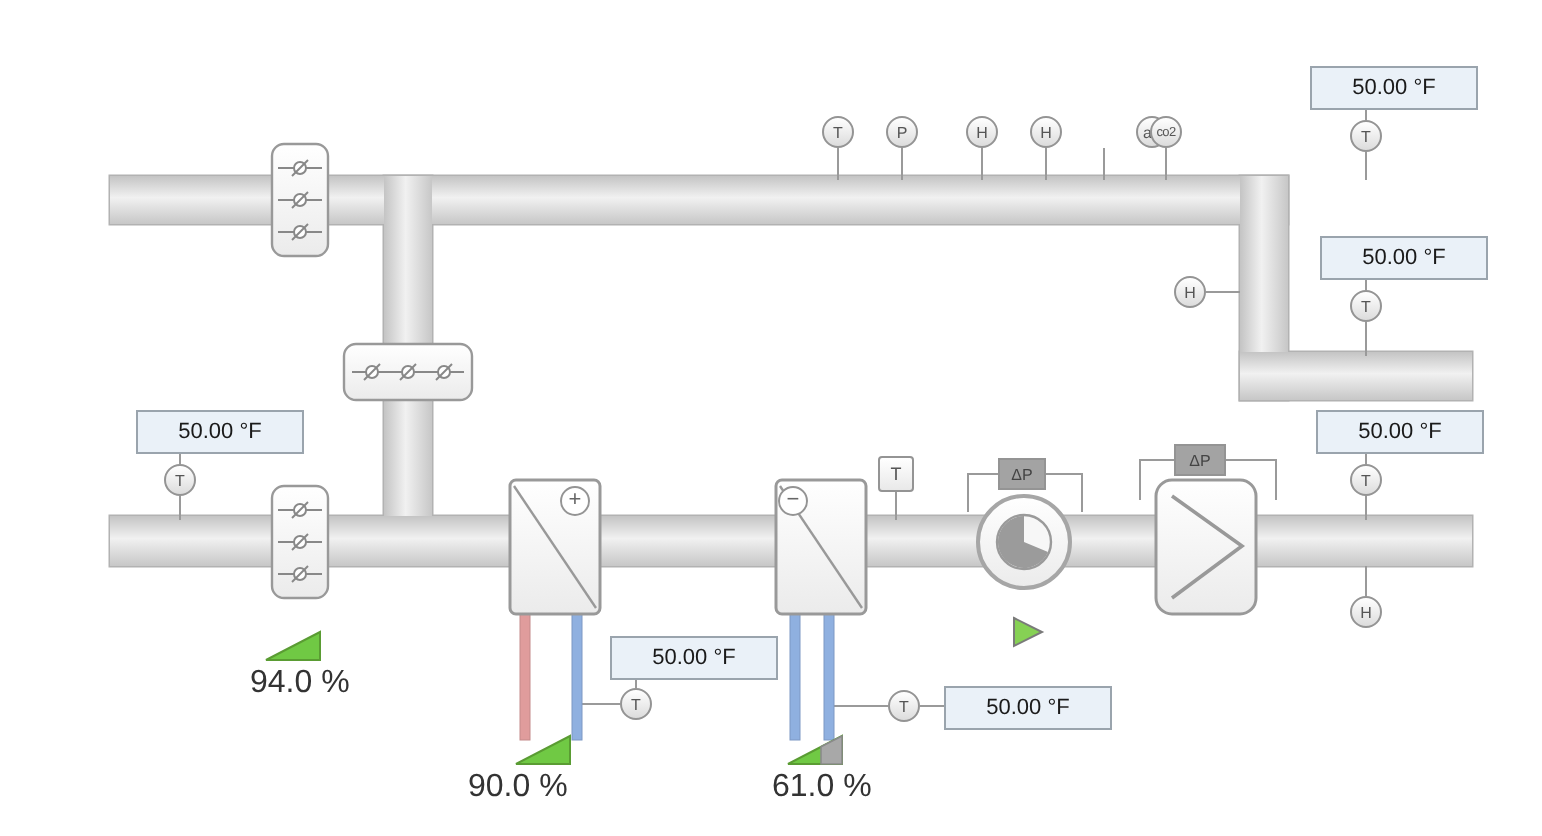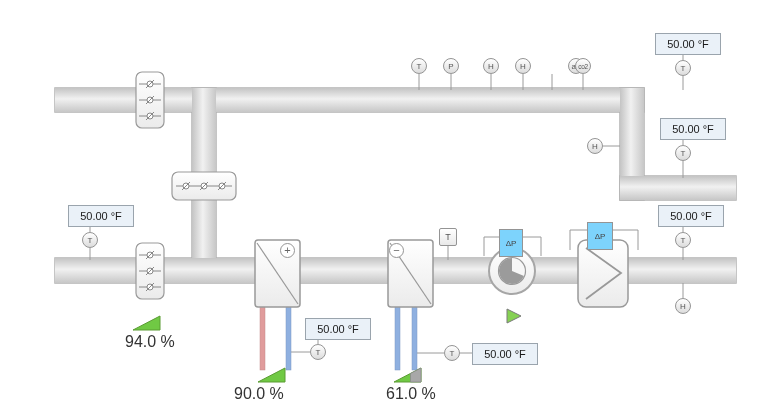--- a/index.html
+++ b/index.html
@@ -1,38 +1,38 @@
 <!DOCTYPE html>
 <html style="--readout-bg: #eaf1f8; --readout-border: #9aa4ad; --hot-pipe: #e09c9c; --cold-pipe: #8fb0e0; --valve-open: #70c944; --valve-closed-part: #a8a8a8; --run-indicator: #86d154; --duct-border: #b2b2b2;"><head>
 <meta charset="utf-8">
 <style>
   * { margin:0; padding:0; box-sizing:border-box; }
   html,body { background:#ffffff; font-family:"Liberation Sans", sans-serif; }
   .canvas { position:relative; width:771px; height:418px; background:#ffffff; overflow:hidden; }
   .layer { position:absolute; left:0; top:0; }
   .readout {
-    position:absolute; width:66px; height:22px;
+    position:absolute; width:84px; height:22px;
     background:var(--readout-bg,#eaf1f8);
     border:1px solid var(--readout-border,#9aa4ad);
     font-size:11px; color:#1a1a1a;
     display:flex; align-items:center; justify-content:center;
     white-space:nowrap;
   }
   .sensor {
     position:absolute; width:16px; height:16px; border-radius:50%;
     background:linear-gradient(#ffffff,#dcdcdc);
     border:1px solid #949494; color:#555;
     font-size:8px; display:flex; align-items:center; justify-content:center;
     white-space:nowrap;
   }
   .sensor.tiny { font-size:6.5px; letter-spacing:-0.3px; }
   .sensor.square { border-radius:2px; width:18px; height:18px; font-size:9px;
     background:linear-gradient(#ffffff,#e9e9e9); }
   .dp {
-    position:absolute; width:24px; height:28px; background:#7dd3fc;
+    position:absolute; width:24px; height:16px; background:#a3a3a3;
     border:1px solid #949494; color:#444; font-size:8px;
     display:flex; align-items:center; justify-content:center;
   }
   .coil-badge {
     position:absolute; width:15px; height:15px; border-radius:50%;
     background:#ffffff; border:1px solid #949494; color:#666;
     font-size:11px; line-height:12px; text-align:center;
   }
   .pct { position:absolute; width:44px; text-align:center; font-size:16px; color:#333; white-space:nowrap; }
 </style>

